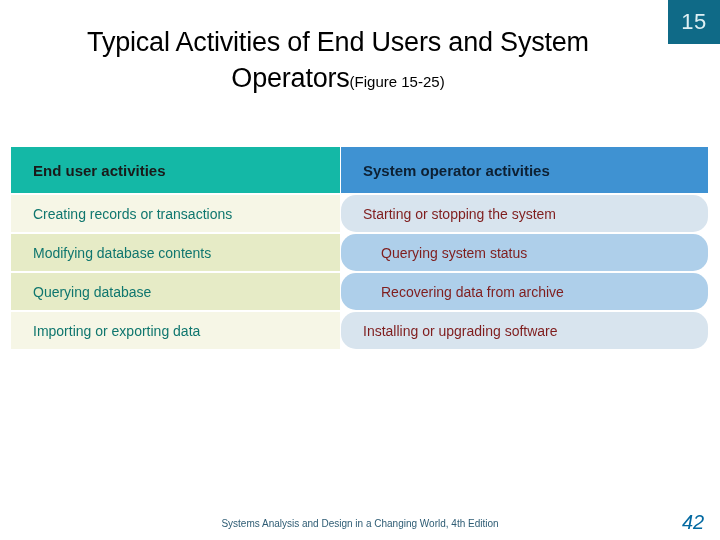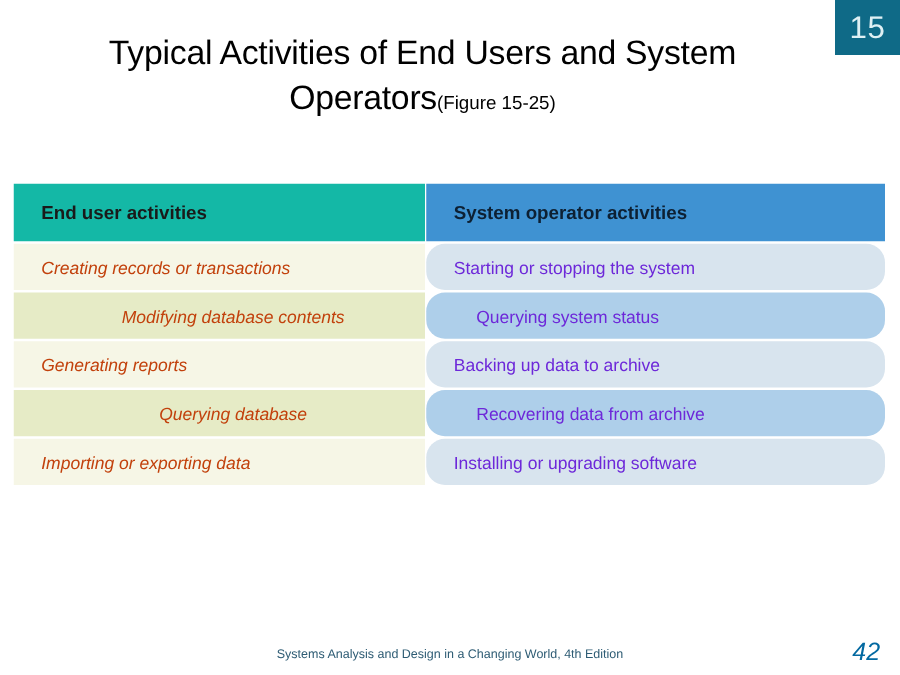--- a/index.html
+++ b/index.html
@@ -17,21 +17,21 @@
 
   
   .slide-badge {
     position: absolute;
     top: 0;
     left: 668px;
     width: 52px;
     height: 44px;
     background: #0f6a87;
     color: #dff0f4;
-    font-size: 25px;
+    font-size: 22px;
     line-height: 44px;
     text-align: center;
     letter-spacing: 0.5px;
   }
 
   
   .title-block {
     position: absolute;
     top: 26px;
     left: 20px;
@@ -92,33 +92,31 @@
     color: #0d2033;
     font-weight: bold;
     font-size: 15px;
     height: 46px;
     margin-top: 30px;
   }
 
   
   td.b-left {
     background: #f6f6e6;
-    color: #c2410c;
+    color: #0f766e;
     font-size: 14px;
-    font-style: italic;
   }
   tr.alt td.b-left {
     background: #e6ebc6;
-    text-align: center;
   }
 
   
   td.b-right {
     background: #d8e4ee;
-    color: #6d28d9;
+    color: #7f1d1d;
     font-size: 14px;
     border-radius: 15px;
   }
   tr.alt td.b-right {
     background: #aecfea;
     padding-left: 40px;
   }
 
   
   .footer-credit {
@@ -167,24 +165,20 @@
     </thead>
     <tbody>
       <tr>
         <td class="b-left">Creating records or transactions</td>
         <td class="b-right">Starting or stopping the system</td>
       </tr>
       <tr class="alt">
         <td class="b-left">Modifying database contents</td>
         <td class="b-right">Querying system status</td>
       </tr>
-      <tr>
-        <td class="b-left">Generating reports</td>
-        <td class="b-right">Backing up data to archive</td>
-      </tr>
       <tr class="alt">
         <td class="b-left">Querying database</td>
         <td class="b-right">Recovering data from archive</td>
       </tr>
       <tr>
         <td class="b-left">Importing or exporting data</td>
         <td class="b-right">Installing or upgrading software</td>
       </tr>
     </tbody>
   </table>

